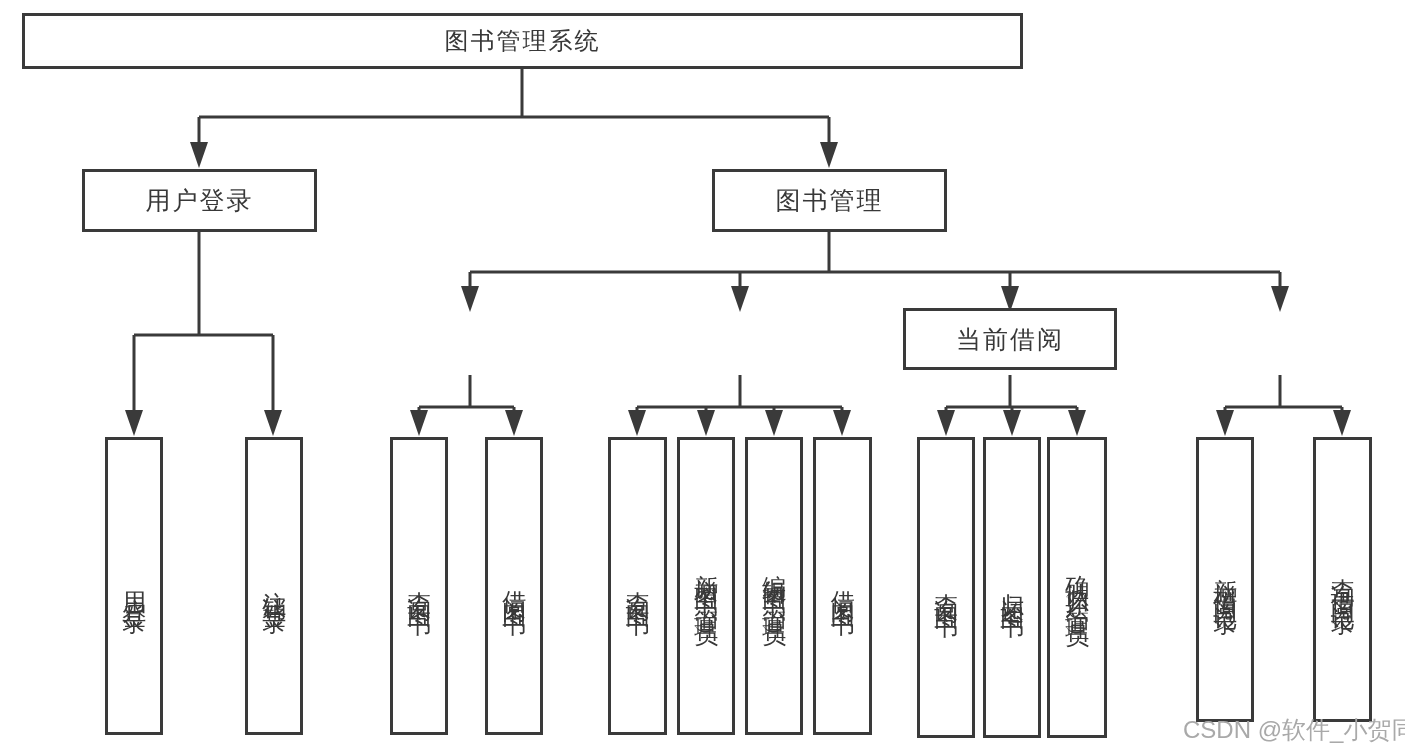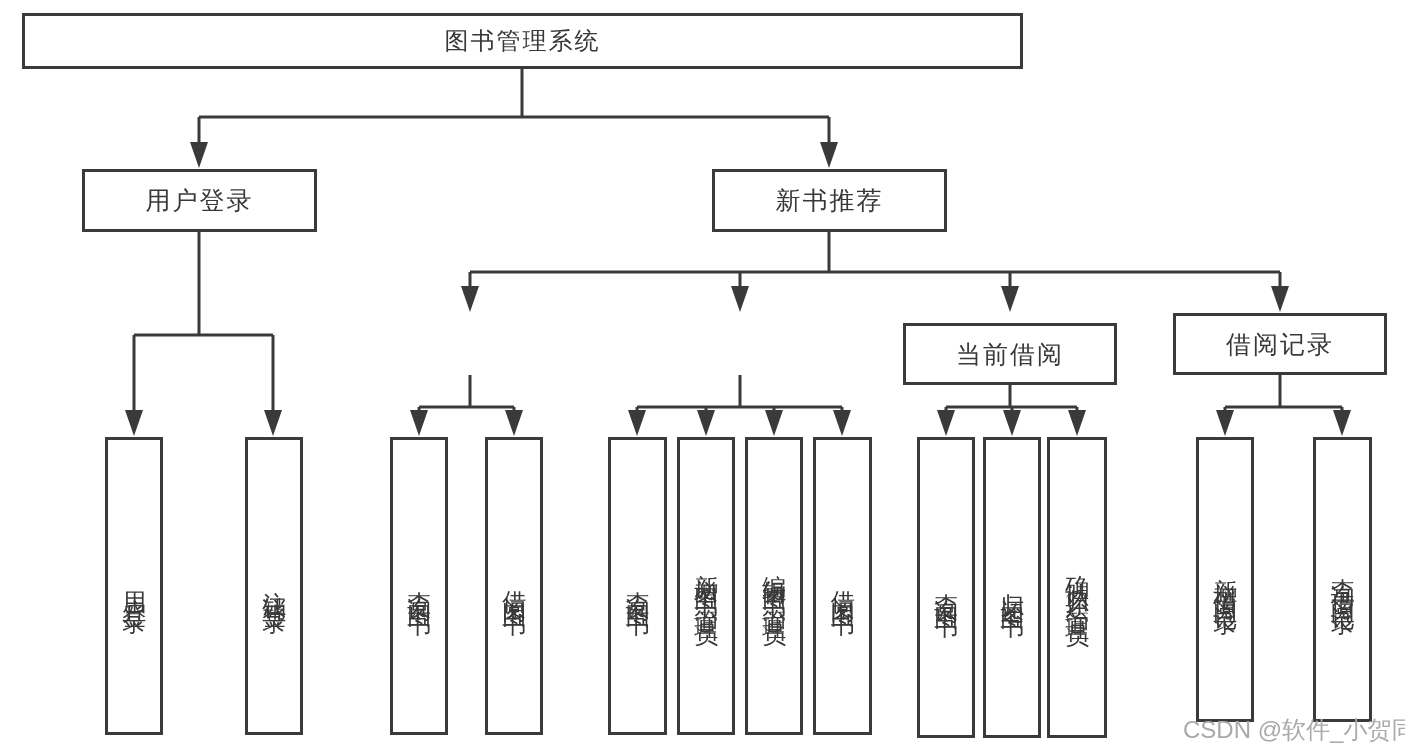--- a/index.html
+++ b/index.html
@@ -96,24 +96,23 @@
       <polygon points="1012,436 1003,410 1021,410"></polygon>
       <polygon points="1077,436 1068,410 1086,410"></polygon>
       <polygon points="1225,436 1216,410 1234,410"></polygon>
       <polygon points="1342,436 1333,410 1351,410"></polygon>
     </g>
   </svg>
 
   <div class="node h-node root-node" style="left:22px; top:13px; width:1001px; height:56px;">图书管理系统</div>
 
   <div class="node h-node" style="left:82px; top:169px; width:235px; height:63px;">用户登录</div>
-  <div class="node h-node" style="left:712px; top:169px; width:235px; height:63px;">新书推荐</div>
+  <div class="node h-node" style="left:712px; top:169px; width:235px; height:63px;">图书管理</div>
 
-  <div class="node h-node" style="left:903px; top:323px; width:214px; height:62px;">当前借阅</div>
-  <div class="node h-node" style="left:1173px; top:313px; width:214px; height:62px;">借阅记录</div>
+  <div class="node h-node" style="left:903px; top:308px; width:214px; height:62px;">当前借阅</div>
 
   <div class="node v-node" style="left:105px; top:437px; width:58px; height:298px;">用户登录</div>
   <div class="node v-node" style="left:245px; top:437px; width:58px; height:298px;">注销登录</div>
 
   <div class="node v-node" style="left:390px; top:437px; width:58px; height:298px;">查询图书</div>
   <div class="node v-node" style="left:485px; top:437px; width:58px; height:298px;">借阅图书</div>
 
   <div class="node v-node" style="left:608px; top:437px; width:59px; height:298px;">查询图书</div>
   <div class="node v-node" style="left:677px; top:437px; width:58px; height:298px;">新增图书（管理员）</div>
   <div class="node v-node" style="left:745px; top:437px; width:58px; height:298px;">编辑图书（管理员）</div>

